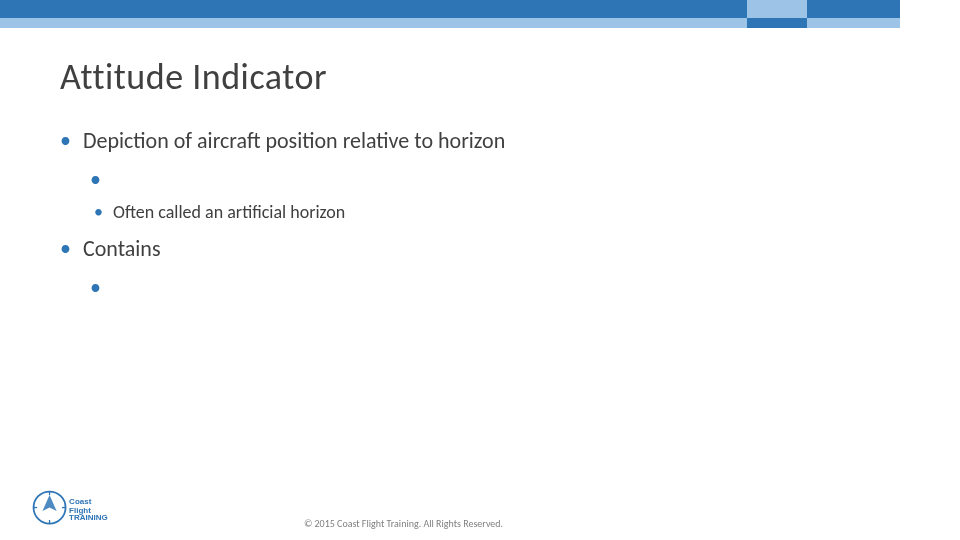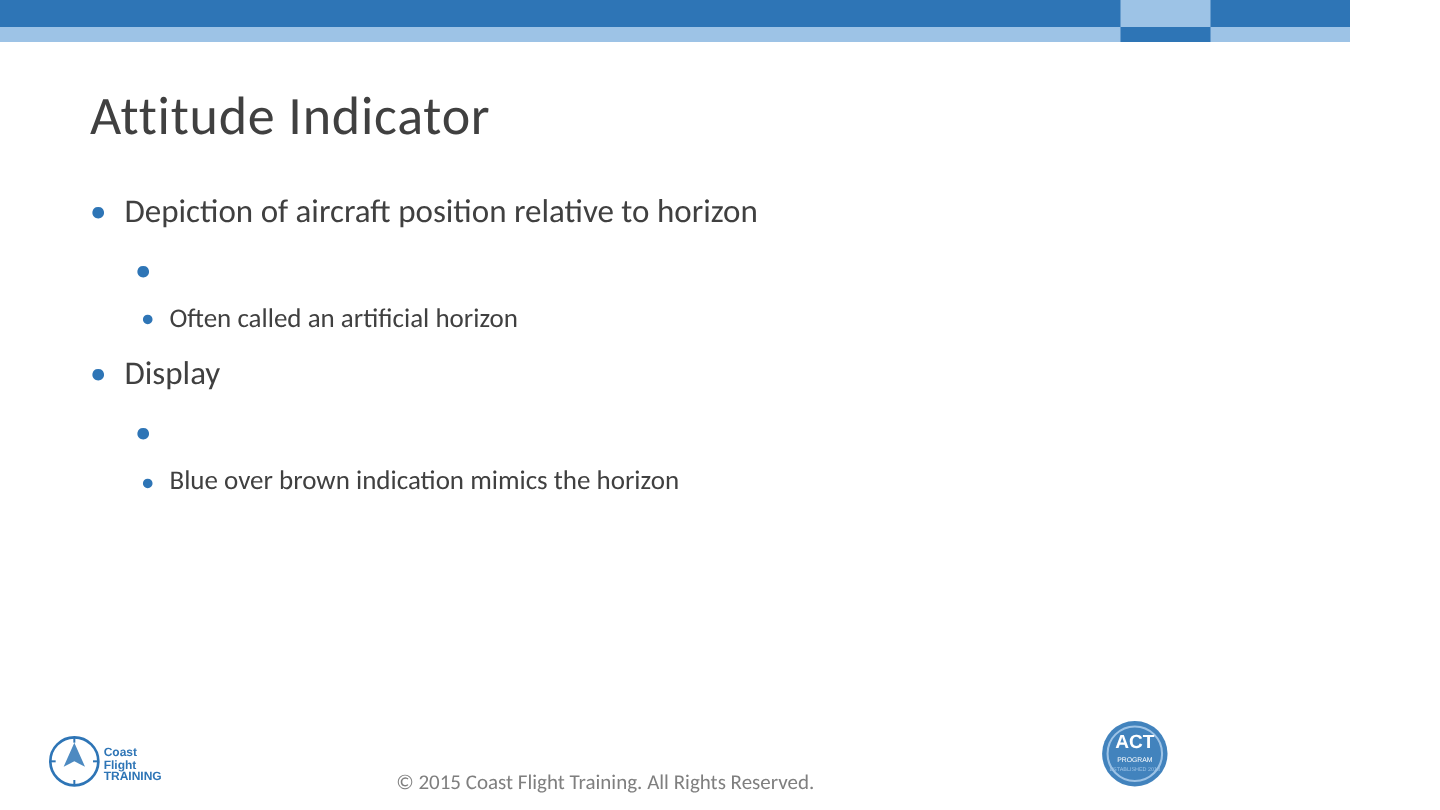--- a/index.html
+++ b/index.html
@@ -132,21 +132,21 @@
       position: absolute;
       bottom: 10px;
       left: 0;
       right: 0;
       display: flex;
       align-items: center;
       justify-content: center;
     }
 
     .footer-text {
-      font-size: 14px;
+      font-size: 10px;
       color: #7f7f7f;
       text-align: center;
     }
 
     
     .logo-left {
       position: absolute;
       bottom: 12px;
       left: 30px;
       display: flex;
@@ -208,28 +208,25 @@
       <li style="padding-left: 30px; display: block; margin-bottom: 10px;">
         <ul class="sub-list">
           <li>
             <span class="bullet-text">Often called an artificial horizon</span>
           </li>
         </ul>
       </li>
 
 
       <li>
-        <span class="bullet-text">Display</span>
+        <span class="bullet-text">Contains</span>
       </li>
 
       <li style="padding-left: 30px; display: block; margin-bottom: 10px;">
         <ul class="sub-list">
-          <li>
-            <span class="bullet-text">Blue over brown indication mimics the horizon</span>
-          </li>
         </ul>
       </li>
 
     </ul>
   </div>
 
   <div class="footer">
     <span class="footer-text">© 2015 Coast Flight Training. All Rights Reserved.</span>
   </div>
 
@@ -244,24 +241,14 @@
       <line x1="22" y1="36" x2="22" y2="40" stroke="#2e75b6" stroke-width="1.5"></line>
       <line x1="4" y1="22" x2="8" y2="22" stroke="#2e75b6" stroke-width="1.5"></line>
       <line x1="36" y1="22" x2="40" y2="22" stroke="#2e75b6" stroke-width="1.5"></line>
 
       <text x="44" y="18" class="cf-logo-text" font-size="8" fill="#2e75b6" font-weight="bold">Coast</text>
       <text x="44" y="28" class="cf-logo-text" font-size="8" fill="#2e75b6" font-weight="bold">Flight</text>
       <text x="44" y="36" class="cf-logo-text" font-size="6" fill="#2e75b6">TRAINING</text>
     </svg>
   </div>
 
-  <div class="logo-right">
-    <svg class="logo-right-graphic" viewBox="0 0 65 55">
-
-      <circle cx="32" cy="28" r="24" fill="#2e75b6" opacity="0.9"></circle>
-      <circle cx="32" cy="28" r="20" fill="none" stroke="#9dc3e6" stroke-width="1.5"></circle>
-      <text x="32" y="24" text-anchor="middle" font-size="14" font-weight="bold" fill="white" font-family="Arial">ACT</text>
-      <text x="32" y="34" text-anchor="middle" font-size="5" fill="white" font-family="Arial">PROGRAM</text>
-      <text x="32" y="41" text-anchor="middle" font-size="4" fill="#9dc3e6" font-family="Arial">ESTABLISHED 2013</text>
-    </svg>
-  </div>
 
 </div>
 
 </body></html>

